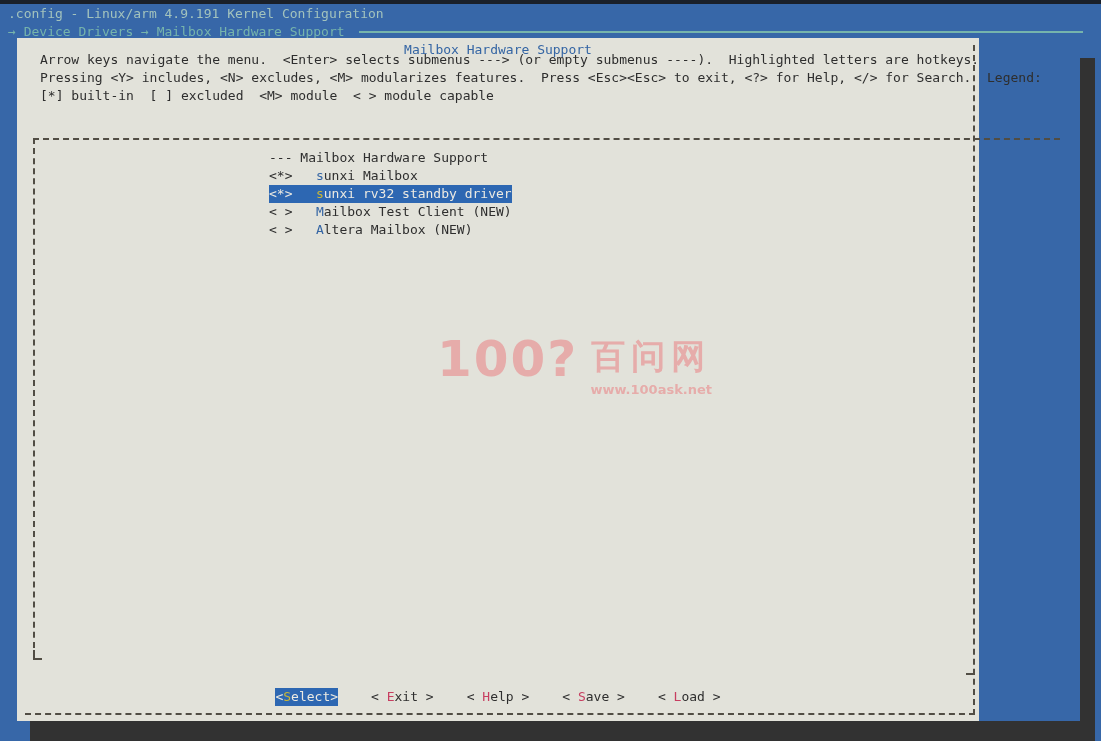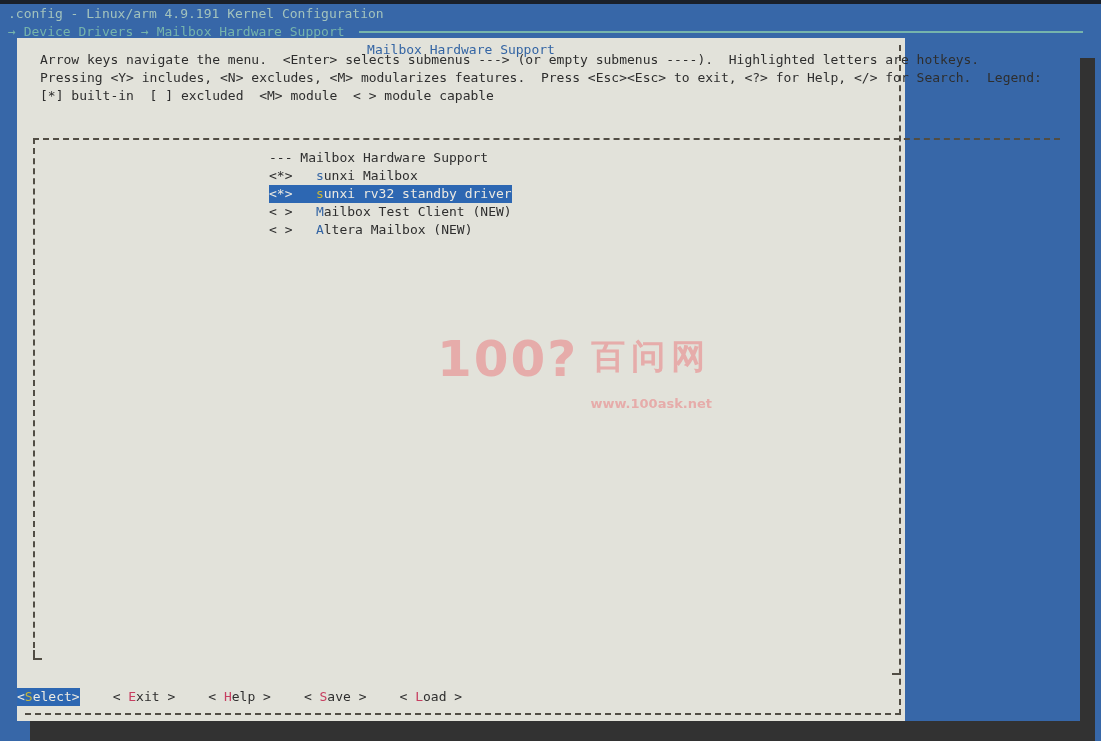--- a/index.html
+++ b/index.html
@@ -28,53 +28,53 @@
 
   .term-line1{position:absolute;left:8px;top:5px;height:18px;color:var(--pale);white-space:pre;}
   .term-line2{position:absolute;left:8px;top:23px;height:18px;width:1075px;display:flex;align-items:center;color:var(--teal);}
   .term-line2 .bc-text{white-space:pre;}
   .term-line2 .rule{flex:1;height:2px;background:var(--teal);margin-left:7px;}
 
   
   .shadow-right{position:absolute;left:1080px;top:58px;width:15px;height:663px;background:var(--shadow);}
   .shadow-bottom{position:absolute;left:30px;top:721px;width:1065px;height:20px;background:var(--shadow);}
 
-  .dialog{position:absolute;left:17px;top:38px;width:888px;height:683px;background:var(--dialog-bg);color:var(--dialog-text);padding-left:41px;}
+  .dialog{position:absolute;left:17px;top:38px;width:962px;height:683px;background:var(--dialog-bg);color:var(--dialog-text);padding-left:41px;}
   
   .dlg-border{position:absolute;left:8px;top:7px;right:4px;bottom:6px;
     border-right:2px dashed var(--border-dark);border-bottom:2px dashed var(--border-dark);pointer-events:none;}
   .sep-tee{position:absolute;right:4px;top:635px;width:9px;height:2px;background:var(--border-dark);}
 
   .dlg-title{position:absolute;left:0;top:3px;width:100%;text-align:center;color:var(--accent-blue);white-space:pre;}
 
   .instr{position:absolute;left:23px;top:13px;}
   .instr div{white-space:pre;height:18px;}
 
   .menu-box{position:absolute;left:16px;top:100px;width:1027px;height:520px;
     border-top:2px dashed var(--border-dark);border-left:2px dashed var(--border-dark);}
   .menu-box .corner-bl{position:absolute;left:-2px;bottom:-2px;width:9px;height:10px;
     border-left:2px solid var(--border-dark);border-bottom:2px solid var(--border-dark);}
   .menu-items{position:absolute;left:234px;top:9px;}
   .menu-row{white-space:pre;height:18px;width:-moz-fit-content;width:fit-content;cursor:default;}
   .menu-row .hk{color:var(--accent-blue);}
   .menu-row.sel{background:var(--selected-bg);color:var(--selected-text);}
   .menu-row.sel .hk{color:var(--hotkey-yellow);}
 
-  .btn-row{position:absolute;left:0;top:650px;width:100%;display:flex;gap:33px;}
+  .btn-row{position:absolute;left:0;top:650px;width:100%;display:flex;justify-content:center;gap:33px;}
   .btn{white-space:pre;height:18px;cursor:default;}
   .btn .hk{color:var(--hotkey-red);}
   .btn.sel{background:var(--selected-bg);color:var(--selected-text);}
   .btn.sel .hk{color:var(--hotkey-yellow);}
 
   .watermark{position:absolute;left:437px;top:328px;display:flex;align-items:flex-start;gap:12px;
     color:var(--watermark);opacity:0.75;pointer-events:none;font-family:"DejaVu Sans","Liberation Sans",sans-serif;}
   .wm-logo{font-size:50px;line-height:62px;font-weight:bold;letter-spacing:2px;}
   .wm-col{display:flex;flex-direction:column;align-items:center;margin-top:8px;}
   .wm-name{font-size:34px;line-height:40px;font-weight:bold;letter-spacing:6px;}
-  .wm-url{font-size:13px;line-height:16px;font-weight:bold;margin-top:20px;}
+  .wm-url{font-size:13px;line-height:16px;font-weight:bold;margin-top:6px;}
 </style>
 </head>
 <body>
 
 <div class="screen">
 
   <div class="top-strip"></div>
 
   <div class="term-line1">.config - Linux/arm 4.9.191 Kernel Configuration</div>
 

